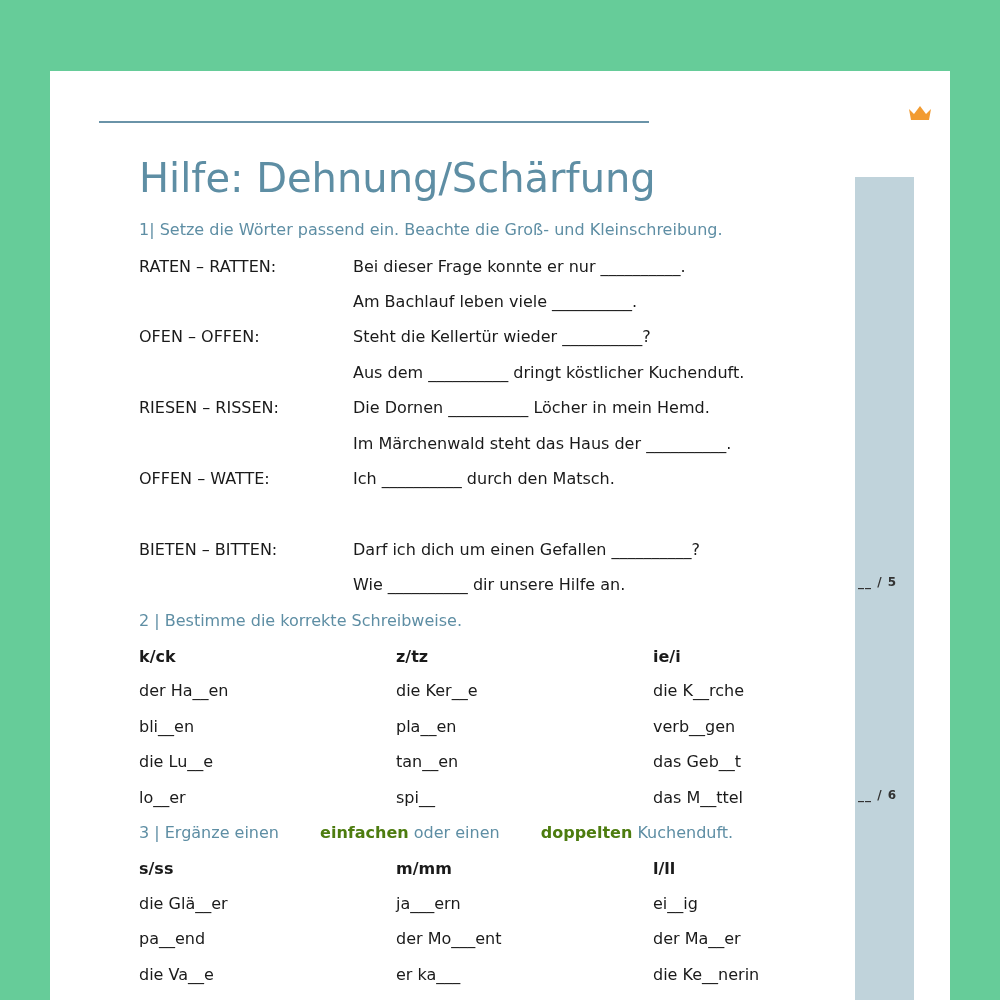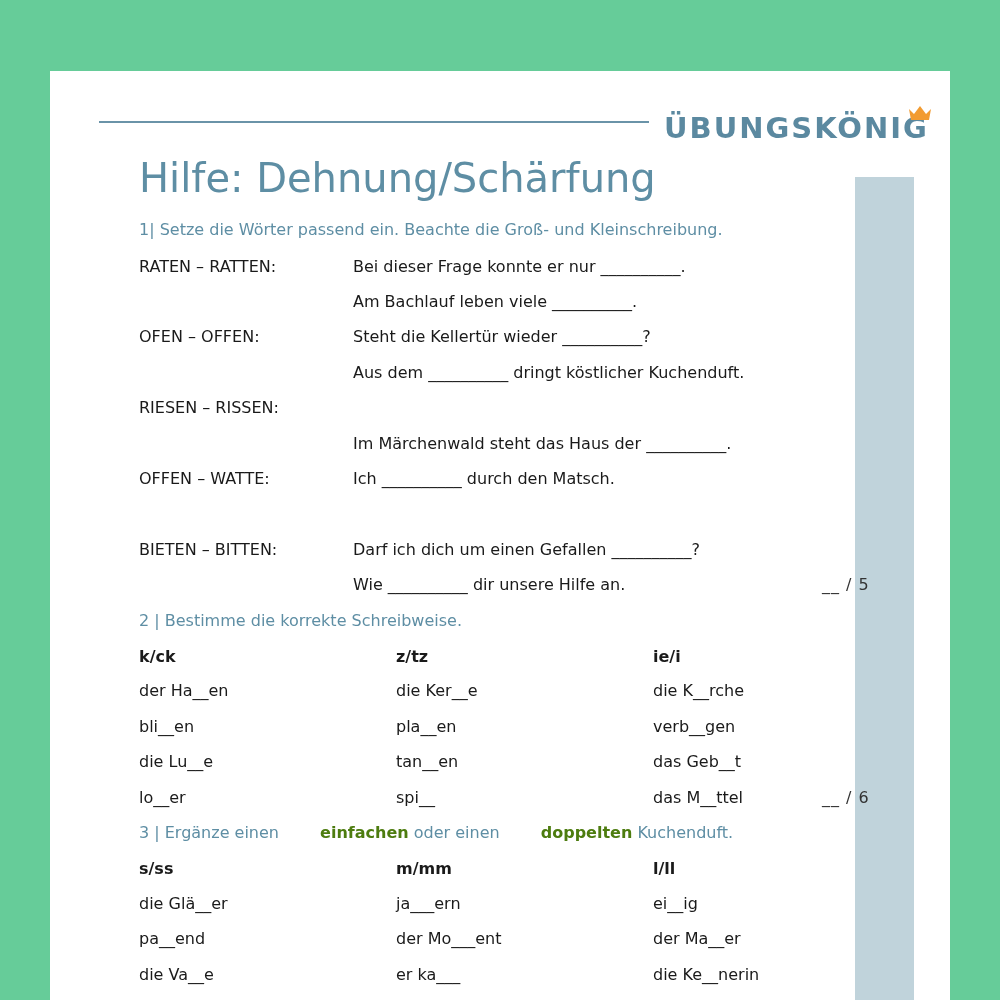--- a/index.html
+++ b/index.html
@@ -4,53 +4,53 @@
 <style>
   html, body { margin:0; padding:0; }
   body { width:1000px; height:1000px; background:#66CC99; position:relative; overflow:hidden;
          font-family:"DejaVu Sans", sans-serif; }
   .page { position:absolute; left:50px; top:71px; width:900px; height:929px; background:#ffffff; }
   .hline { position:absolute; left:49px; top:50px; width:550px; height:2px; background:#6a93a8; }
   .logo { position:absolute; left:614px; top:40px; font-family:"DejaVu Sans", sans-serif; font-weight:bold;
           font-size:29px; letter-spacing:2px; color:#5b89a0; }
   .crown { position:absolute; left:858px; top:34px; width:24px; height:16px; }
   .sidebar { position:absolute; left:805px; top:106px; width:59px; height:823px; background:#c0d3db; }
-  .score { position:absolute; left:772px; font-size:16px; color:#333; letter-spacing:1px; }
+  .score { position:absolute; left:808px; font-size:12px; color:#333; letter-spacing:1px;font-weight:bold; }
   .title { position:absolute; left:89px; top:84px; font-size:40px; color:#5e8ea4; }
   .task { position:absolute; left:89px; font-size:16px; color:#5e8ea4; }
   .task b { font-weight:bold; color:#4d7c0f;margin-left:36px; }
   .pair { position:absolute; left:89px; font-size:16px; color:#1a1a1a; }
   .sent { position:absolute; left:303px; font-size:16px; color:#1a1a1a; white-space:pre;text-align:right; }
   .cell { position:absolute; font-size:16px; color:#1a1a1a; white-space:pre; }
   .cell.h { font-weight:bold; }
 </style>
 </head>
 <body>
 
 <div class="page">
   <div class="hline"></div>
-  <div class="logo">ÜBUNGSKÖNIG</div>
   <svg class="crown" viewBox="0 0 24 16">
     <path d="M1 4 L6 9 L12 1 L18 9 L23 4 L21 15 L3 15 Z" fill="#F29B30"></path>
   </svg>
   <div class="sidebar"></div>
 
   <div class="title">Hilfe: Dehnung/Schärfung</div>
 
   <div class="task" style="top:149px">1|  Setze die Wörter passend ein. Beachte die Groß- und Kleinschreibung.</div>
 
   <div class="pair" style="top:186px">RATEN – RATTEN:</div>
   <div class="sent" style="top:186px">Bei dieser Frage konnte er nur __________.</div>
   <div class="sent" style="top:221px">Am Bachlauf leben viele __________.</div>
 
   <div class="pair" style="top:256px">OFEN – OFFEN:</div>
   <div class="sent" style="top:256px">Steht die Kellertür wieder __________?</div>
   <div class="sent" style="top:292px">Aus dem __________ dringt köstlicher Kuchenduft.</div>
 
   <div class="pair" style="top:327px">RIESEN – RISSEN:</div>
+  <div class="sent" style="top:327px">Die Dornen __________ Löcher in mein Hemd.</div>
   <div class="sent" style="top:363px">Im Märchenwald steht das Haus der __________.</div>
 
   <div class="pair" style="top:398px">OFFEN – WATTE:</div>
   <div class="sent" style="top:398px">Ich __________ durch den Matsch.</div>
 
   <div class="pair" style="top:469px">BIETEN – BITTEN:</div>
   <div class="sent" style="top:504px">Wie __________ dir unsere Hilfe an.</div>
   <div class="sent" style="top:469px">Darf ich dich um einen Gefallen __________?</div>
 
   <div class="score" style="top:504px">__ /  5</div>

